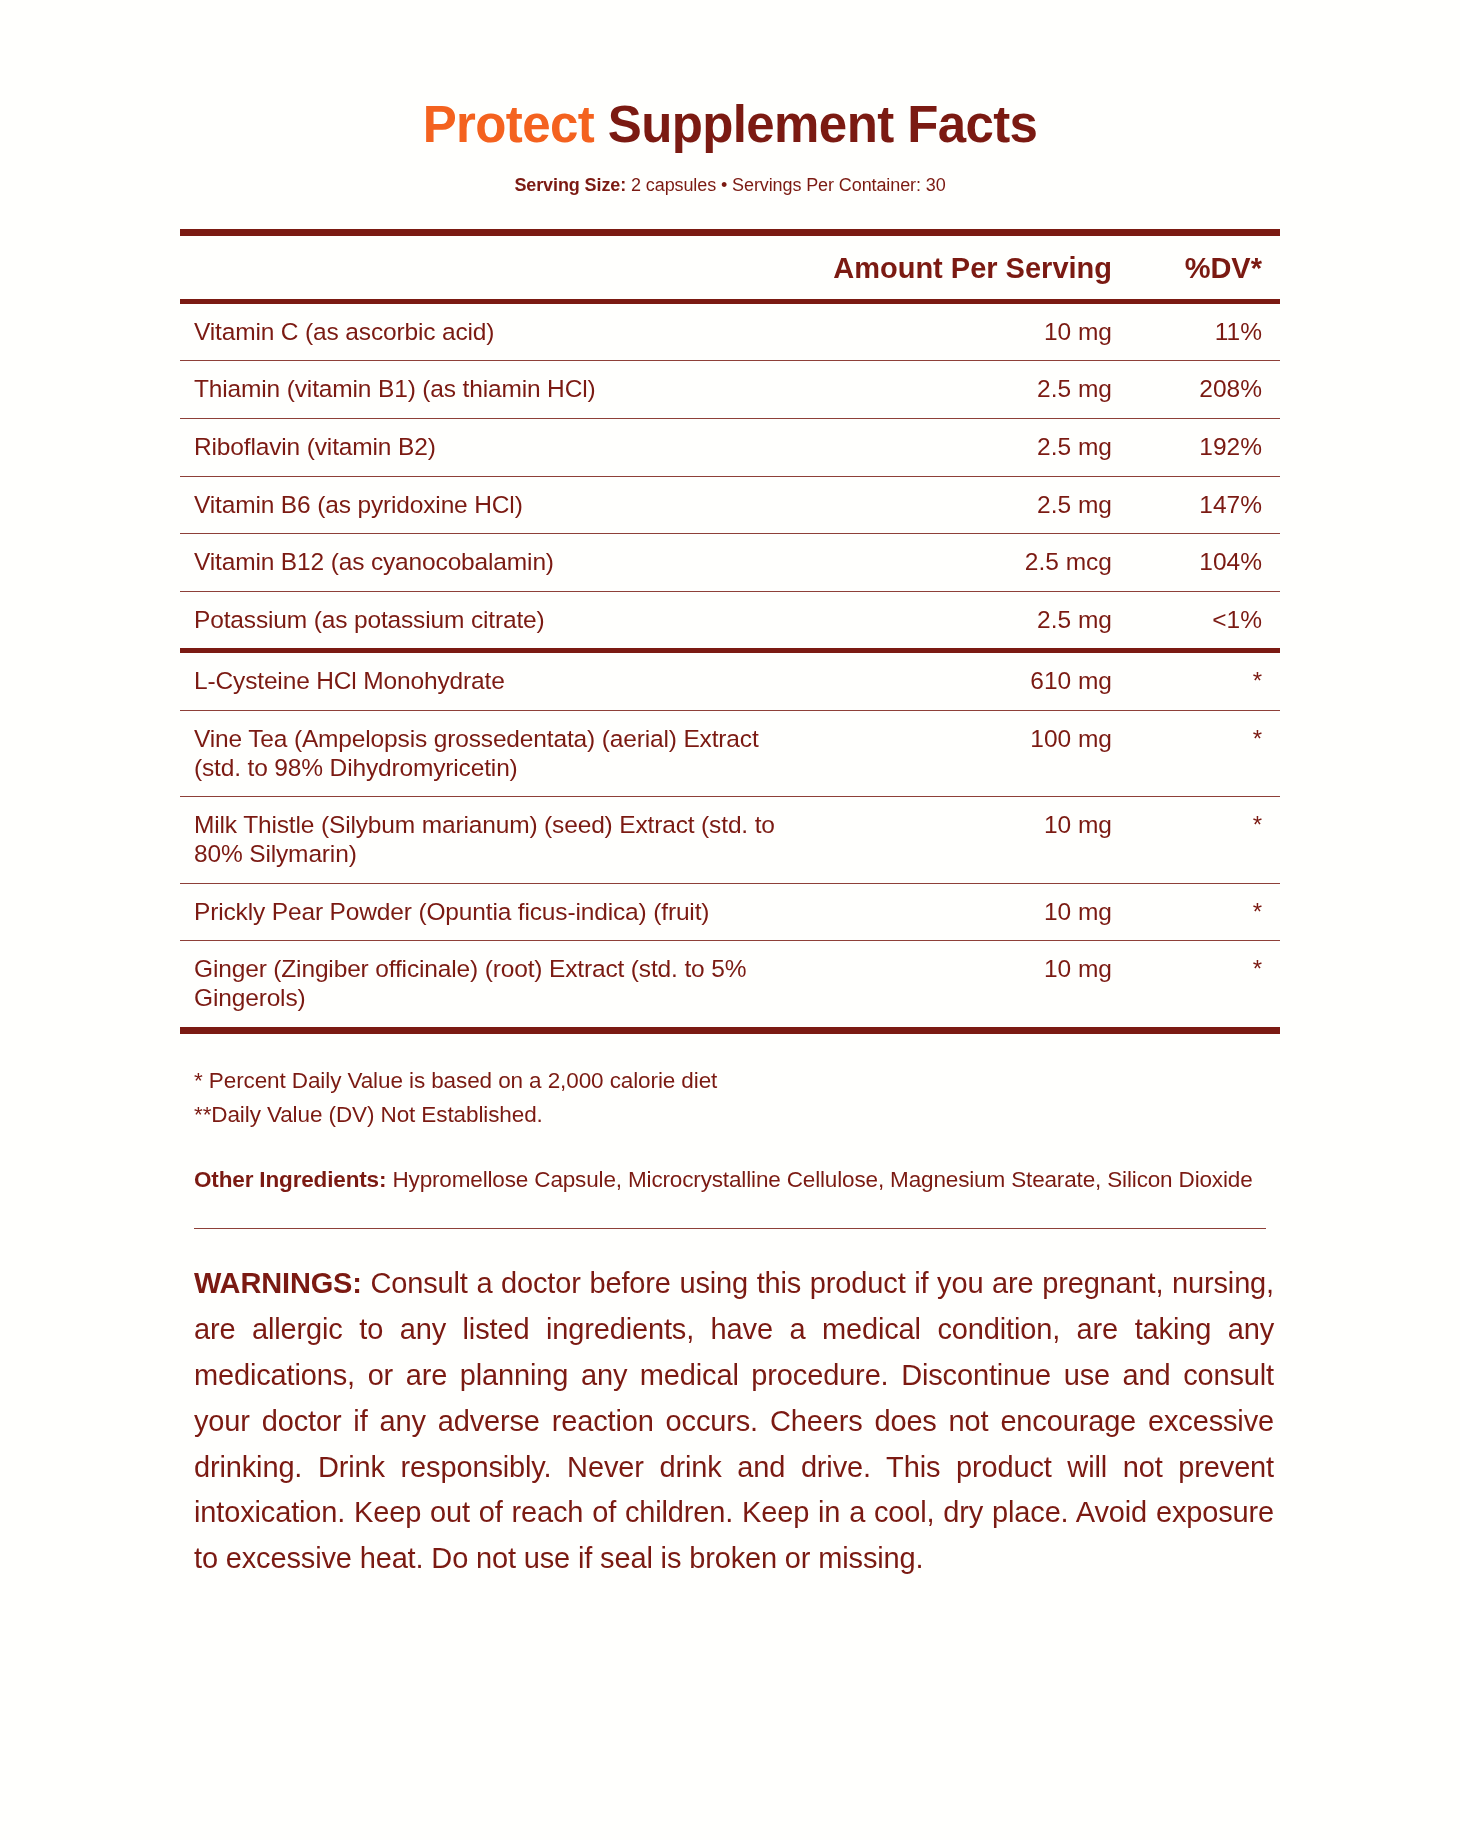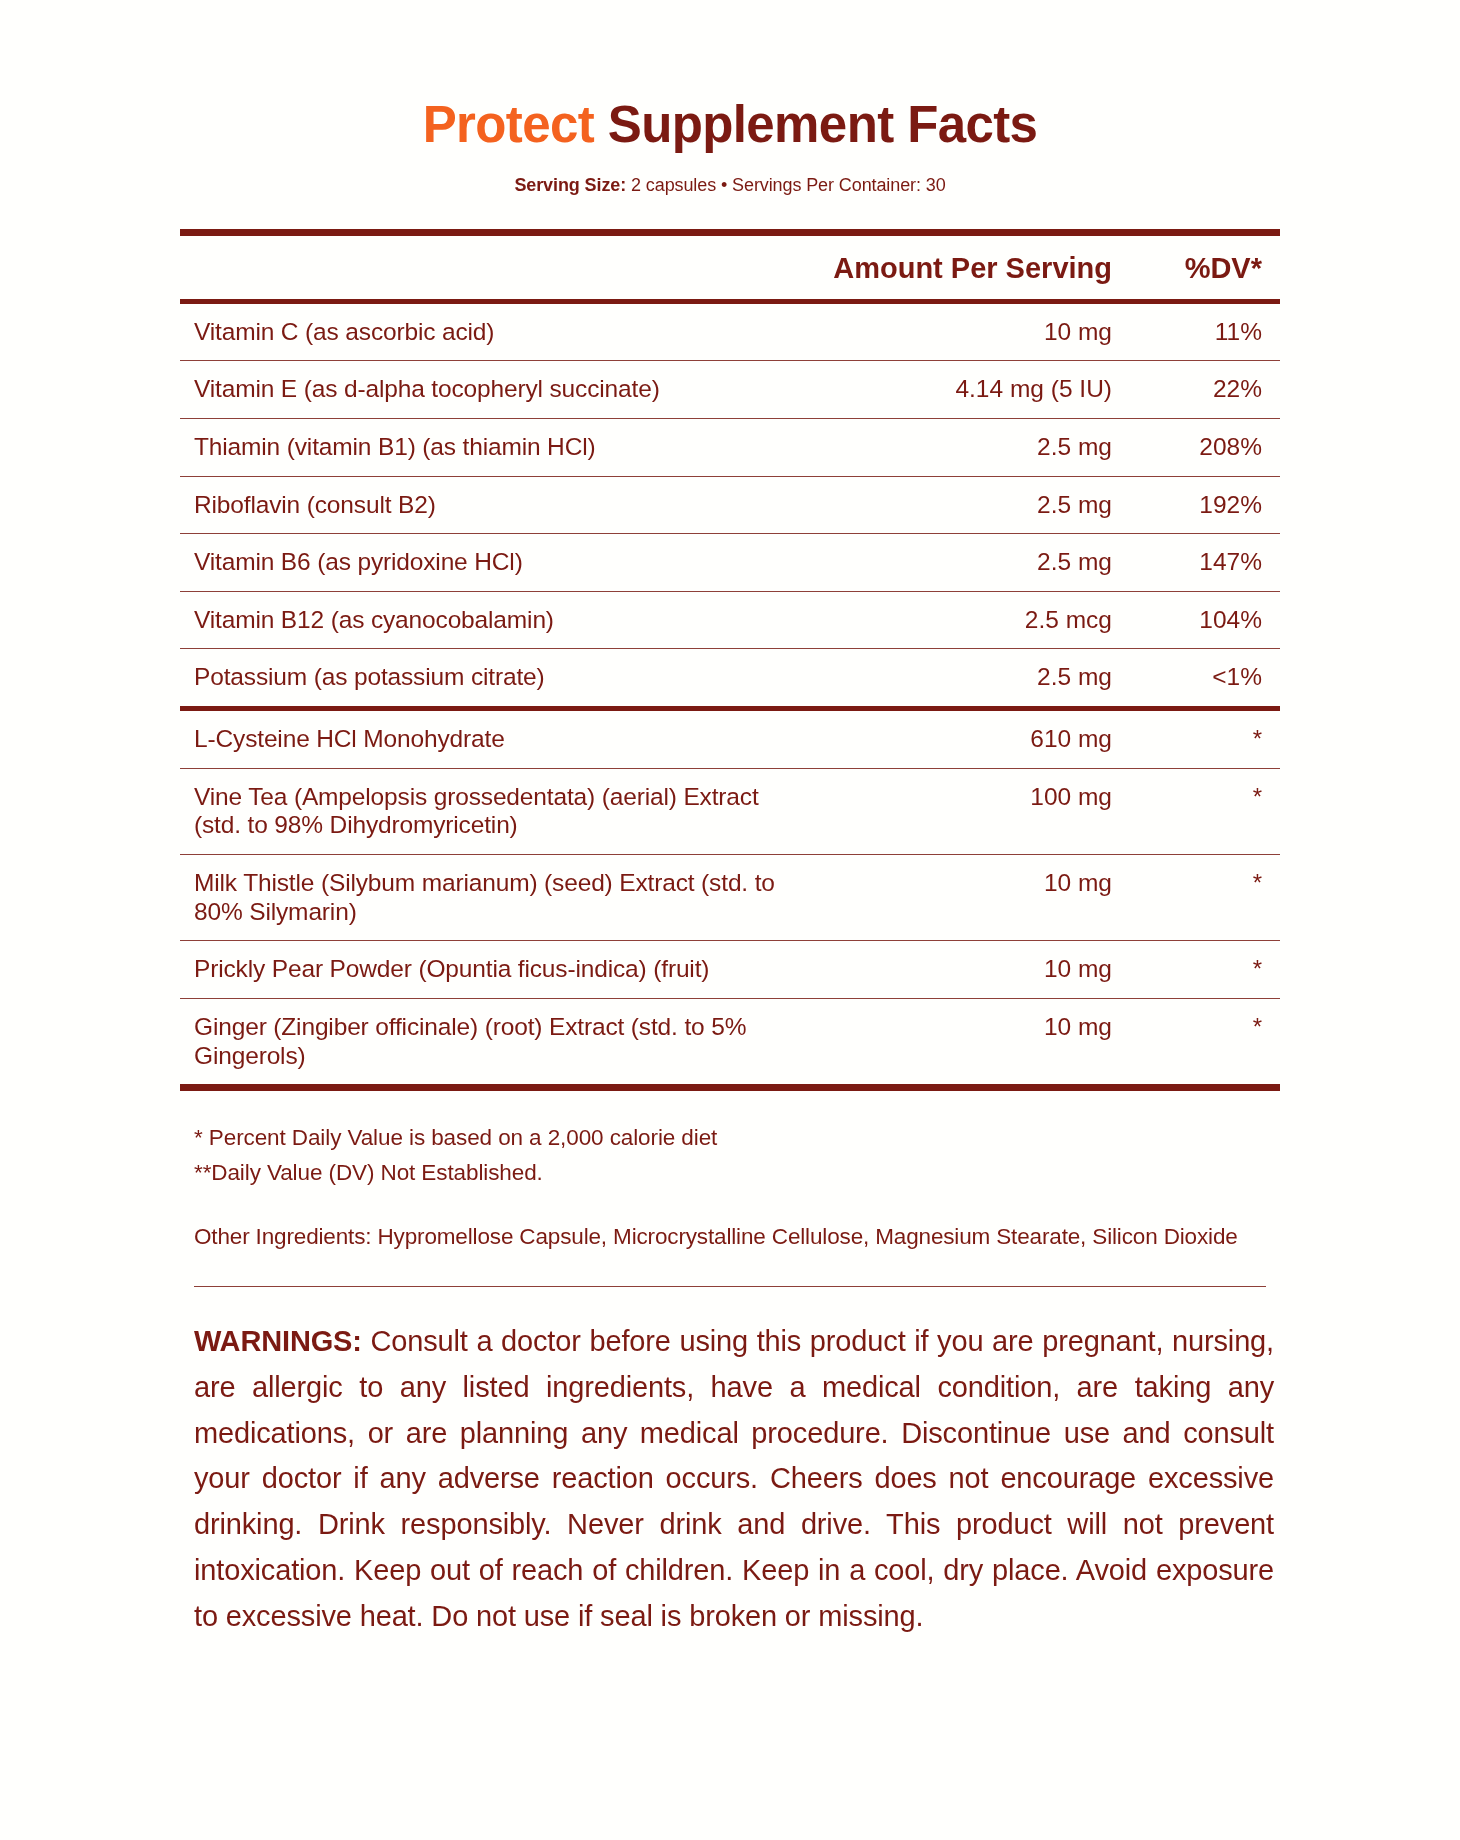--- a/index.html
+++ b/index.html
@@ -123,21 +123,21 @@
     letter-spacing: -0.1px;
   }
   .other-ing {
     margin-top: 30px;
     font-size: 22.5px;
     line-height: 1.5;
     padding-left: 14px;
     padding-right: 4px;
     letter-spacing: -0.15px;
   }
-  .other-ing .lbl { font-weight: normal; }
+  .other-ing .lbl { font-weight: bold; }
 
   .divider {
     margin: 32px 14px 0 14px;
     border-top: 1.8px solid #8e4038;
   }
 
   .warnings {
     margin-top: 32px;
     padding-left: 14px;
     padding-right: 6px;
@@ -171,31 +171,26 @@
             <td class="col-name"></td>
             <td class="col-amount hd-amount">Amount Per Serving</td>
             <td class="col-dv hd-dv">%DV*</td>
           </tr>
         <tr class="row">
               <td class="cname">Vitamin C (as ascorbic acid)</td>
               <td class="camount">10 mg</td>
               <td class="cdv">11%</td>
             </tr>
             <tr class="row">
-              <td class="cname">Vitamin E (as d-alpha tocopheryl succinate)</td>
-              <td class="camount">4.14 mg (5 IU)</td>
-              <td class="cdv">22%</td>
-            </tr>
-            <tr class="row">
               <td class="cname">Thiamin (vitamin B1) (as thiamin HCl)</td>
               <td class="camount">2.5 mg</td>
               <td class="cdv">208%</td>
             </tr>
             <tr class="row">
-              <td class="cname">Riboflavin (consult B2)</td>
+              <td class="cname">Riboflavin (vitamin B2)</td>
               <td class="camount">2.5 mg</td>
               <td class="cdv">192%</td>
             </tr>
             <tr class="row">
               <td class="cname">Vitamin B6 (as pyridoxine HCl)</td>
               <td class="camount">2.5 mg</td>
               <td class="cdv">147%</td>
             </tr>
             <tr class="row">
               <td class="cname">Vitamin B12 (as cyanocobalamin)</td>

